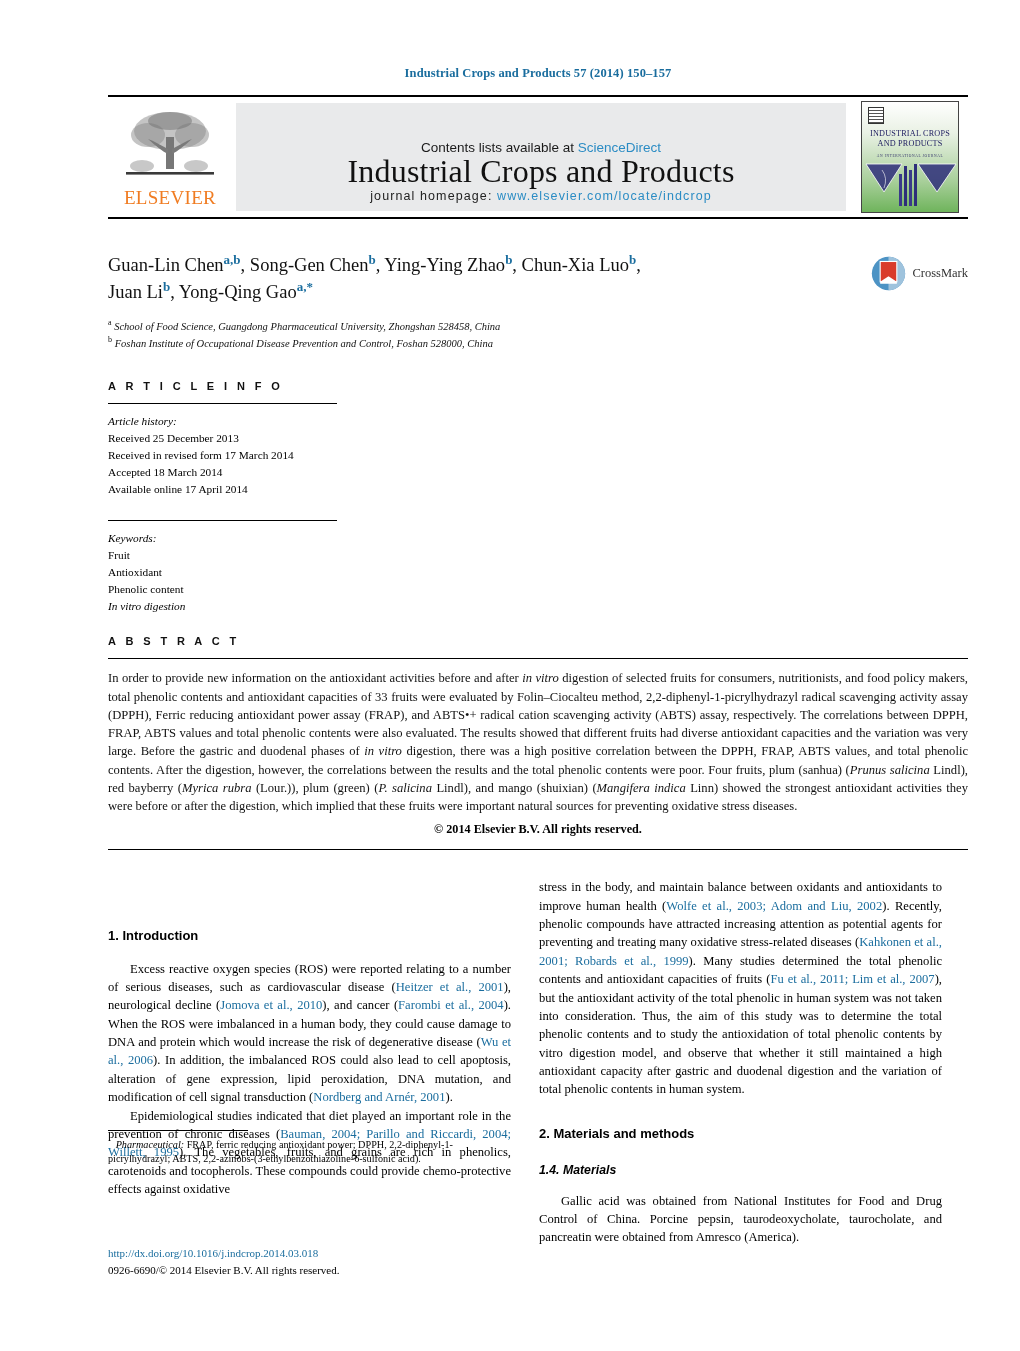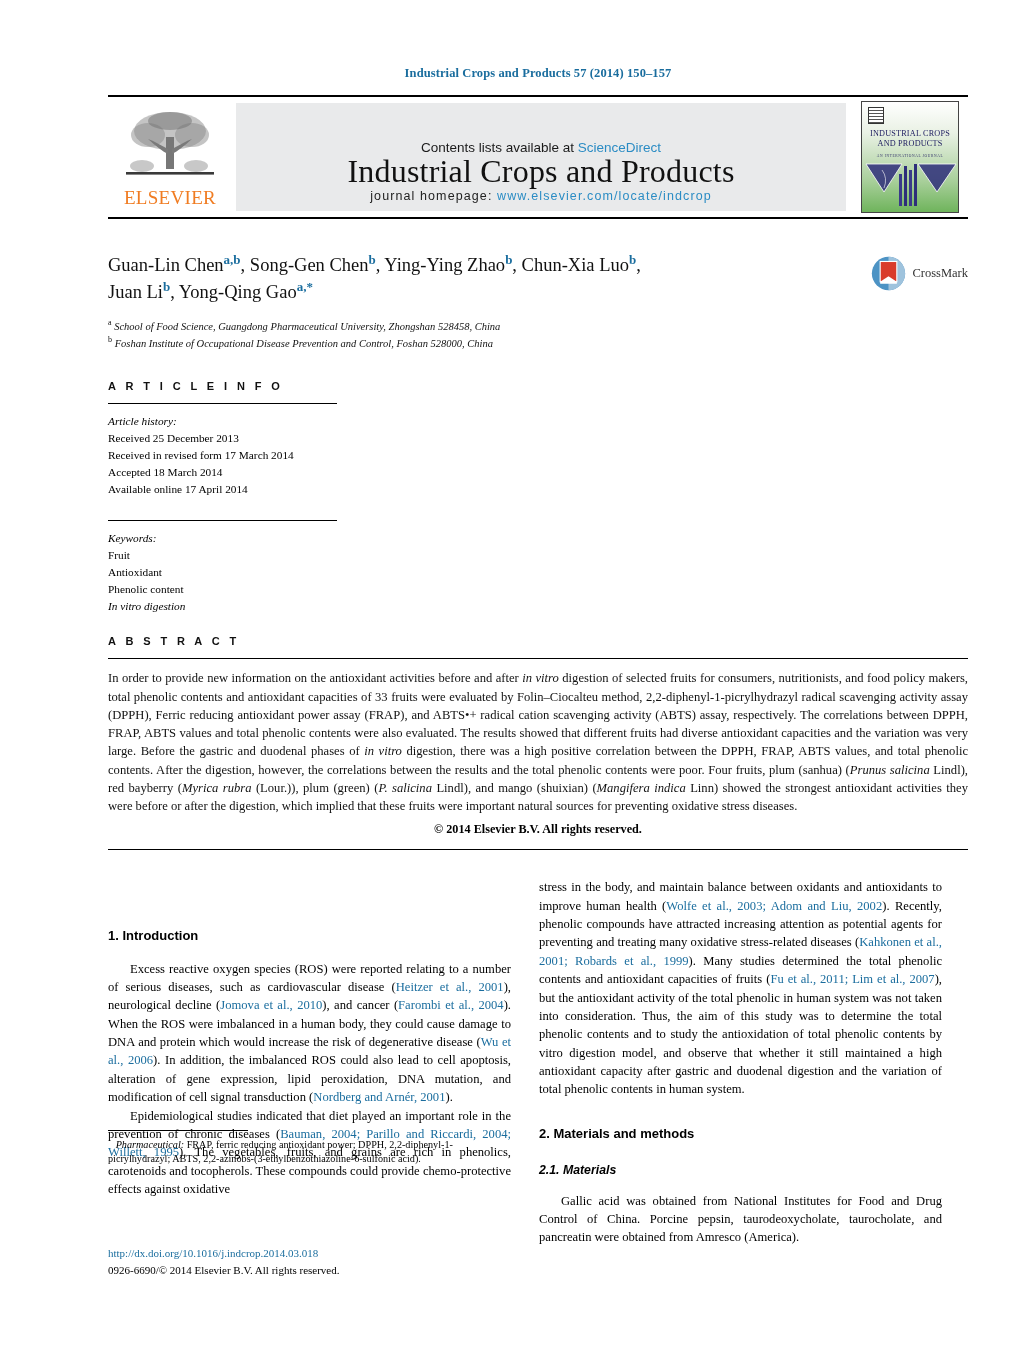--- a/index.html
+++ b/index.html
@@ -374,21 +374,21 @@
       </p>
       <p class="para">
         <span>Epidemiological studies indicated that diet played an important role in the prevention of chronic diseases (</span><a class="ref" href="#" style="text-decoration:none">Bauman, 2004; Parillo and Riccardi, 2004; Willett, 1995</a><span>). The vegetables, fruits, and grains are rich in phenolics, carotenoids and tocopherols. These compounds could provide chemo-protective effects against oxidative </span>
       </p>
     </div>
 
     <div class="col">
       <p class="para" style="text-indent:0"><span>stress in the body, and maintain balance between oxidants and antioxidants to improve human health (</span><a class="ref" href="#" style="text-decoration: none;">Wolfe et al., 2003; Adom and Liu, 2002</a><span>). Recently, phenolic compounds have attracted increasing attention as potential agents for preventing and treating many oxidative stress-related diseases (</span><a class="ref" href="#" style="text-decoration: none;">Kahkonen et al., 2001; Robards et al., 1999</a><span>). Many studies determined the total phenolic contents and antioxidant capacities of fruits (</span><a class="ref" href="#" style="text-decoration: none;">Fu et al., 2011; Lim et al., 2007</a><span>), but the antioxidant activity of the total phenolic in human system was not taken into consideration. Thus, the aim of this study was to determine the total phenolic contents and to study the antioxidation of total phenolic contents by vitro digestion model, and observe that whether it still maintained a high antioxidant capacity after gastric and duodenal digestion and the variation of total phenolic contents in human system.</span></p>
       <p class="para" style="text-indent:0;margin-top:0"></p>
       <h2 class="num spaced">2.  Materials and methods</h2>
-      <h3 class="num">2.1.  Materials</h3>
+      <h3 class="num">1.4.  Materials</h3>
       <p class="para">Gallic acid was obtained from National Institutes for Food and Drug Control of China. Porcine pepsin, taurodeoxycholate, taurocholate, and pancreatin were obtained from Amresco (America).</p>
     </div>
   </div>
 
   <div class="footnotes">
     <div class="fn-rule"></div>
     <div class="fn-abbr">
       &nbsp;&nbsp;&nbsp;<span class="it">Pharmaceutical:</span><span> FRAP, ferric reducing antioxidant power; DPPH, 2,2-diphenyl-1-picrylhydrazyl; ABTS, 2,2-azinobs-(3-ethylbenzothiazoline-6-sulfonic acid).</span>
     </div>
   </div>

